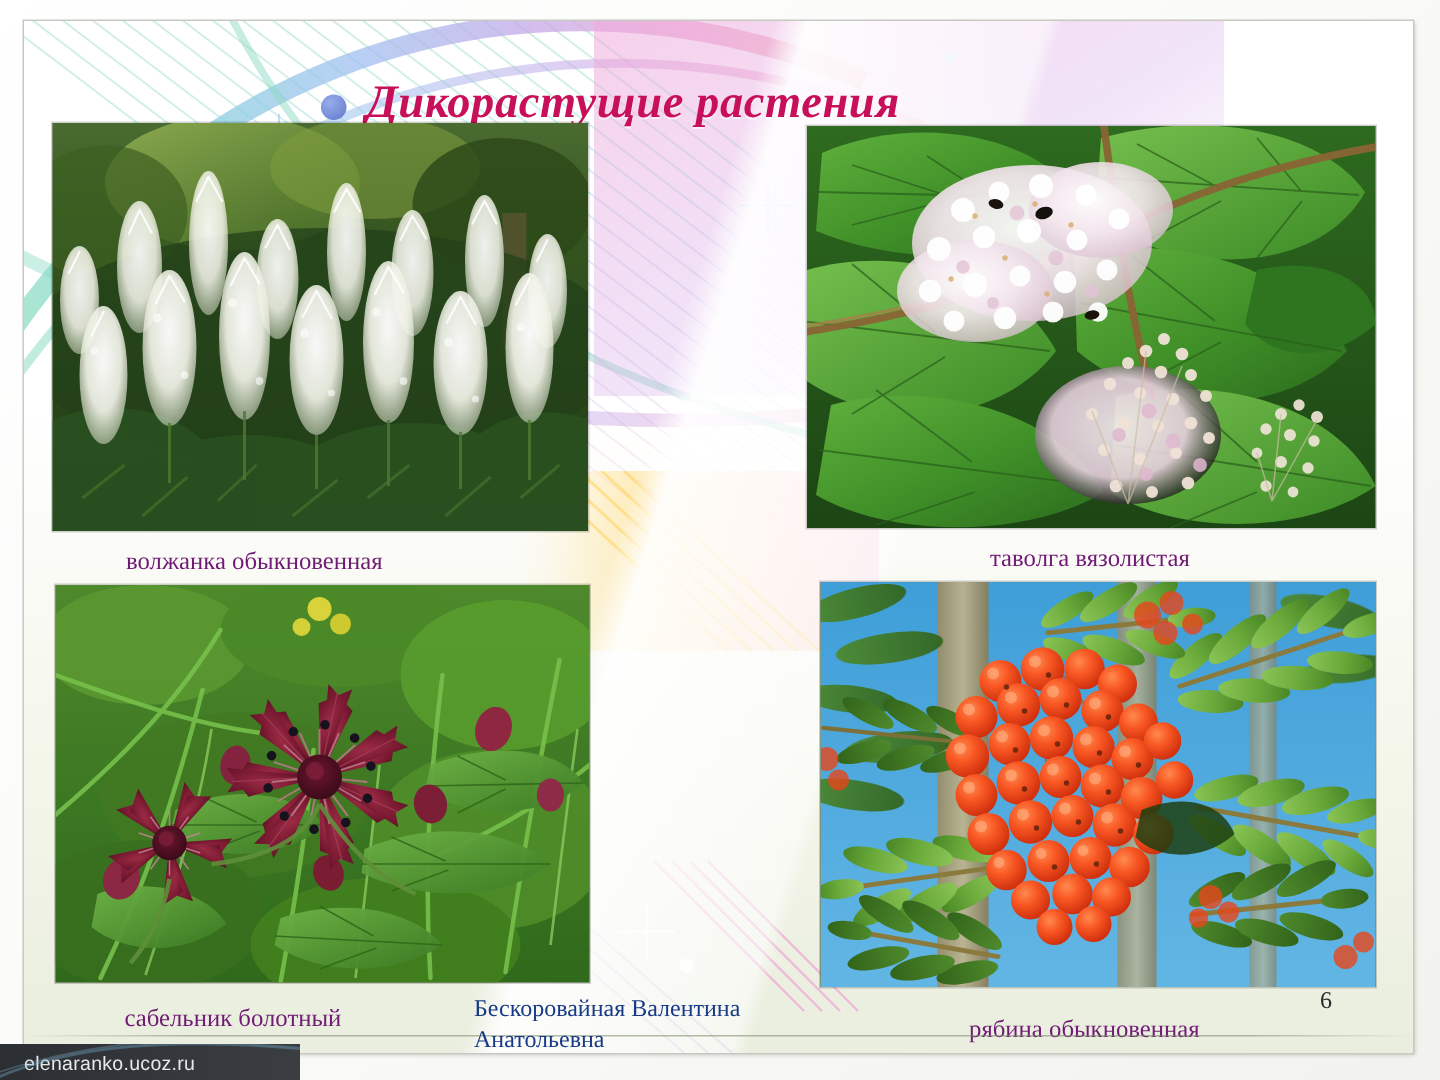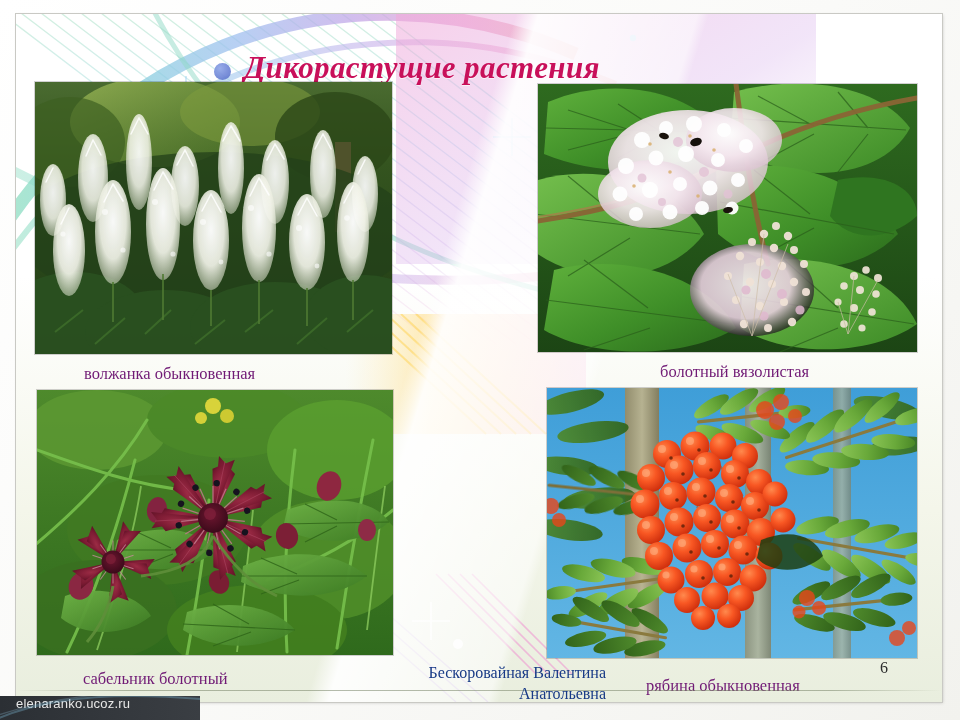--- a/index.html
+++ b/index.html
@@ -63,33 +63,33 @@
   #cap1{left:68px;top:350px;}
   #cap2{left:644px;top:348px;}
   #cap3{left:67px;top:655px;}
   #cap4{left:630px;top:662px;}
   
   .footer-rule{
     position:absolute;left:0;top:676px;width:926px;height:1px;
     background:linear-gradient(90deg,rgba(140,150,120,0) 0%,rgba(120,132,104,.55) 12%,rgba(120,132,104,.55) 88%,rgba(140,150,120,0) 100%);
   }
   .footer-name{
-    position:absolute;left:300px;top:648px;width:290px;text-align:right;
+    position:absolute;left:300px;top:648px;width:290px;text-align:left;
     font-family:"Liberation Serif", serif;font-size:16px;line-height:21px;
     color:#183a86;
   }
   .page-num{
     position:absolute;left:864px;top:645px;
     font-family:"Liberation Serif", serif;font-size:16px;color:#2c2c2c;
   }
   
   .watermark{
     position:absolute;left:0;bottom:0;width:200px;height:24px;
     background:linear-gradient(90deg,#2b2f34 0%,#34383d 58%,#3a3e43 100%);
-    display:flex;
+    display:flex;align-items:center;
   }
   .watermark span{
     font-family:"Liberation Sans", sans-serif;font-size:13px;color:#e8e8e8;
     padding-left:16px;letter-spacing:.2px;
   }
   .wm-arc{position:absolute;left:0;bottom:0;width:200px;height:24px;}
 </style>
 </head>
 <body>
 
@@ -460,21 +460,21 @@
             <circle cx="316" cy="224" r="4"></circle>
           <circle cx="334" cy="228" r="3.8"></circle>
             <circle cx="306" cy="240" r="3.8"></circle>
           <circle cx="324" cy="244" r="3.6"></circle>
         </g>
         <g stroke="#c9bda4" stroke-width="1" opacity=".7" fill="none">
           <path d="M310 250 L316 192 M310 250 L340 196 M310 250 L300 218"></path>
         </g>
       </svg>
     </div>
-    <div class="caption" id="cap2">болотный вязолистая</div>
+    <div class="caption" id="cap2">таволга вязолистая</div>
 
     <div class="photo" id="photo3">
       <svg viewBox="0 0 356 265" preserveAspectRatio="none">
         <defs>
           <linearGradient id="s-bg" x1="0" y1="0" x2="0" y2="1">
             <stop offset="0%" stop-color="#4e8a2c"></stop>
             <stop offset="45%" stop-color="#3f7a24"></stop>
             <stop offset="100%" stop-color="#2f6a1c"></stop>
           </linearGradient>
           <radialGradient id="s-pet" cx="50%" cy="45%" r="60%">

